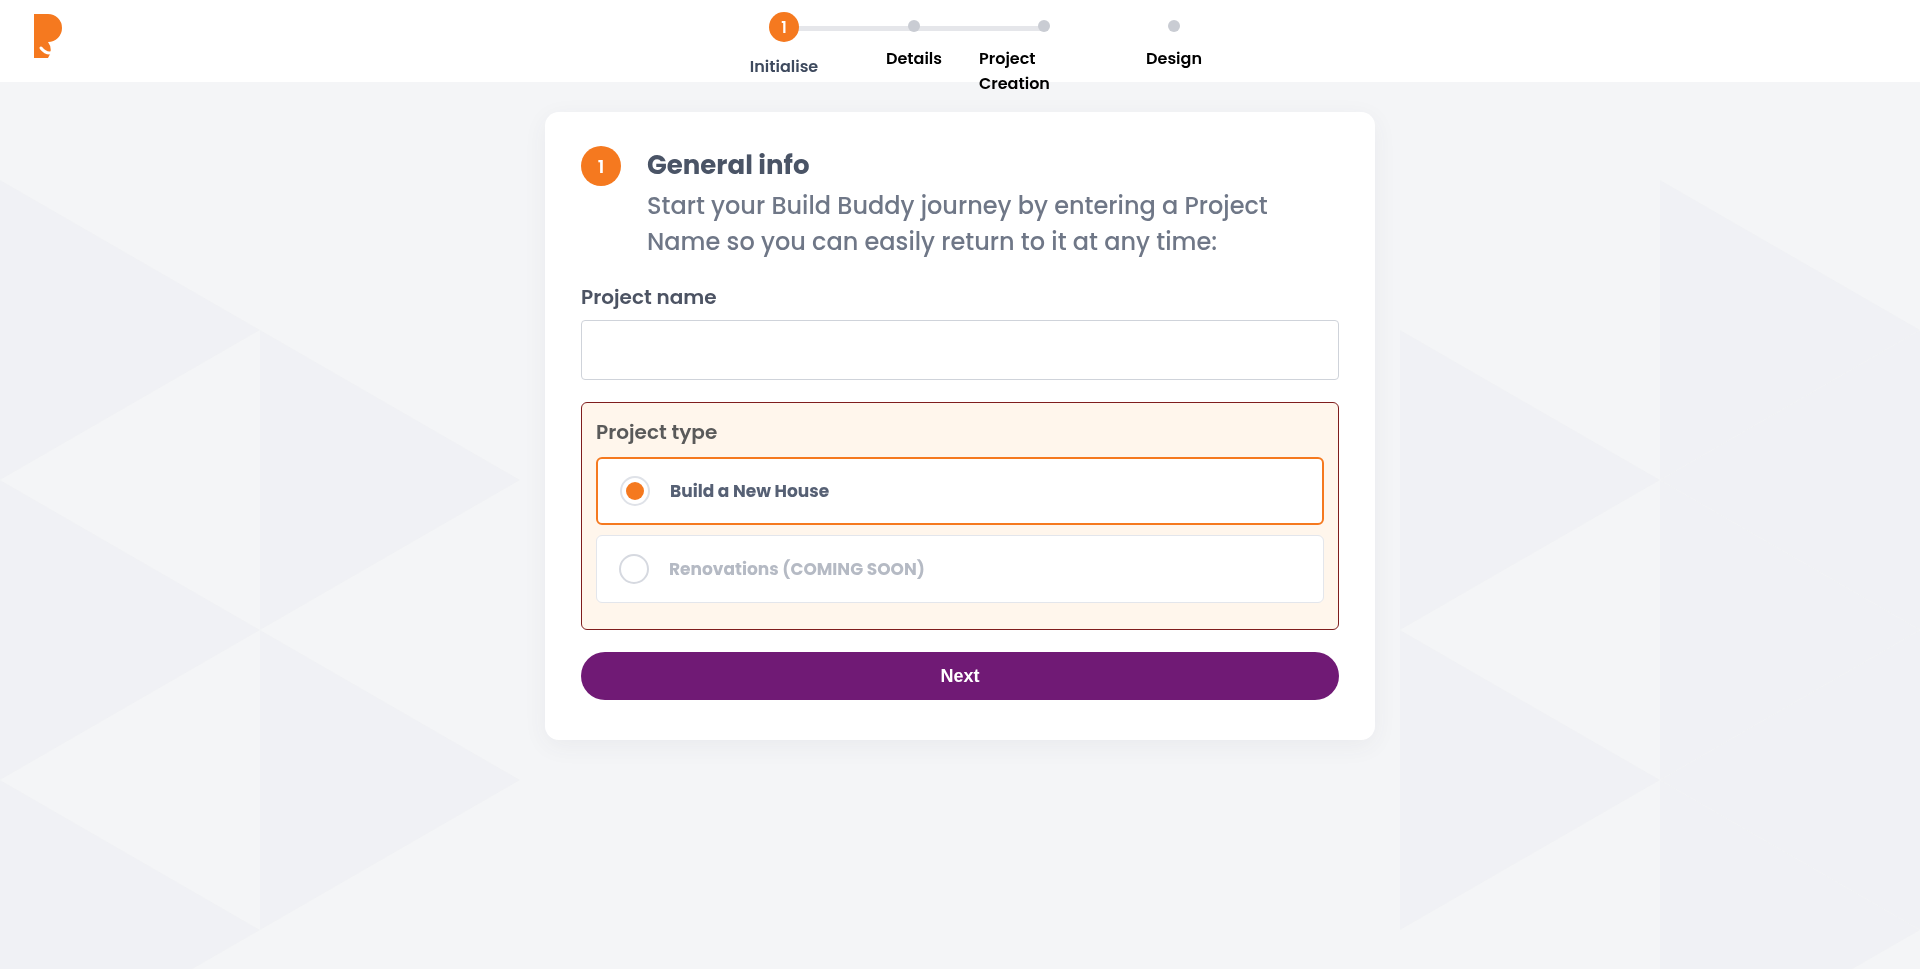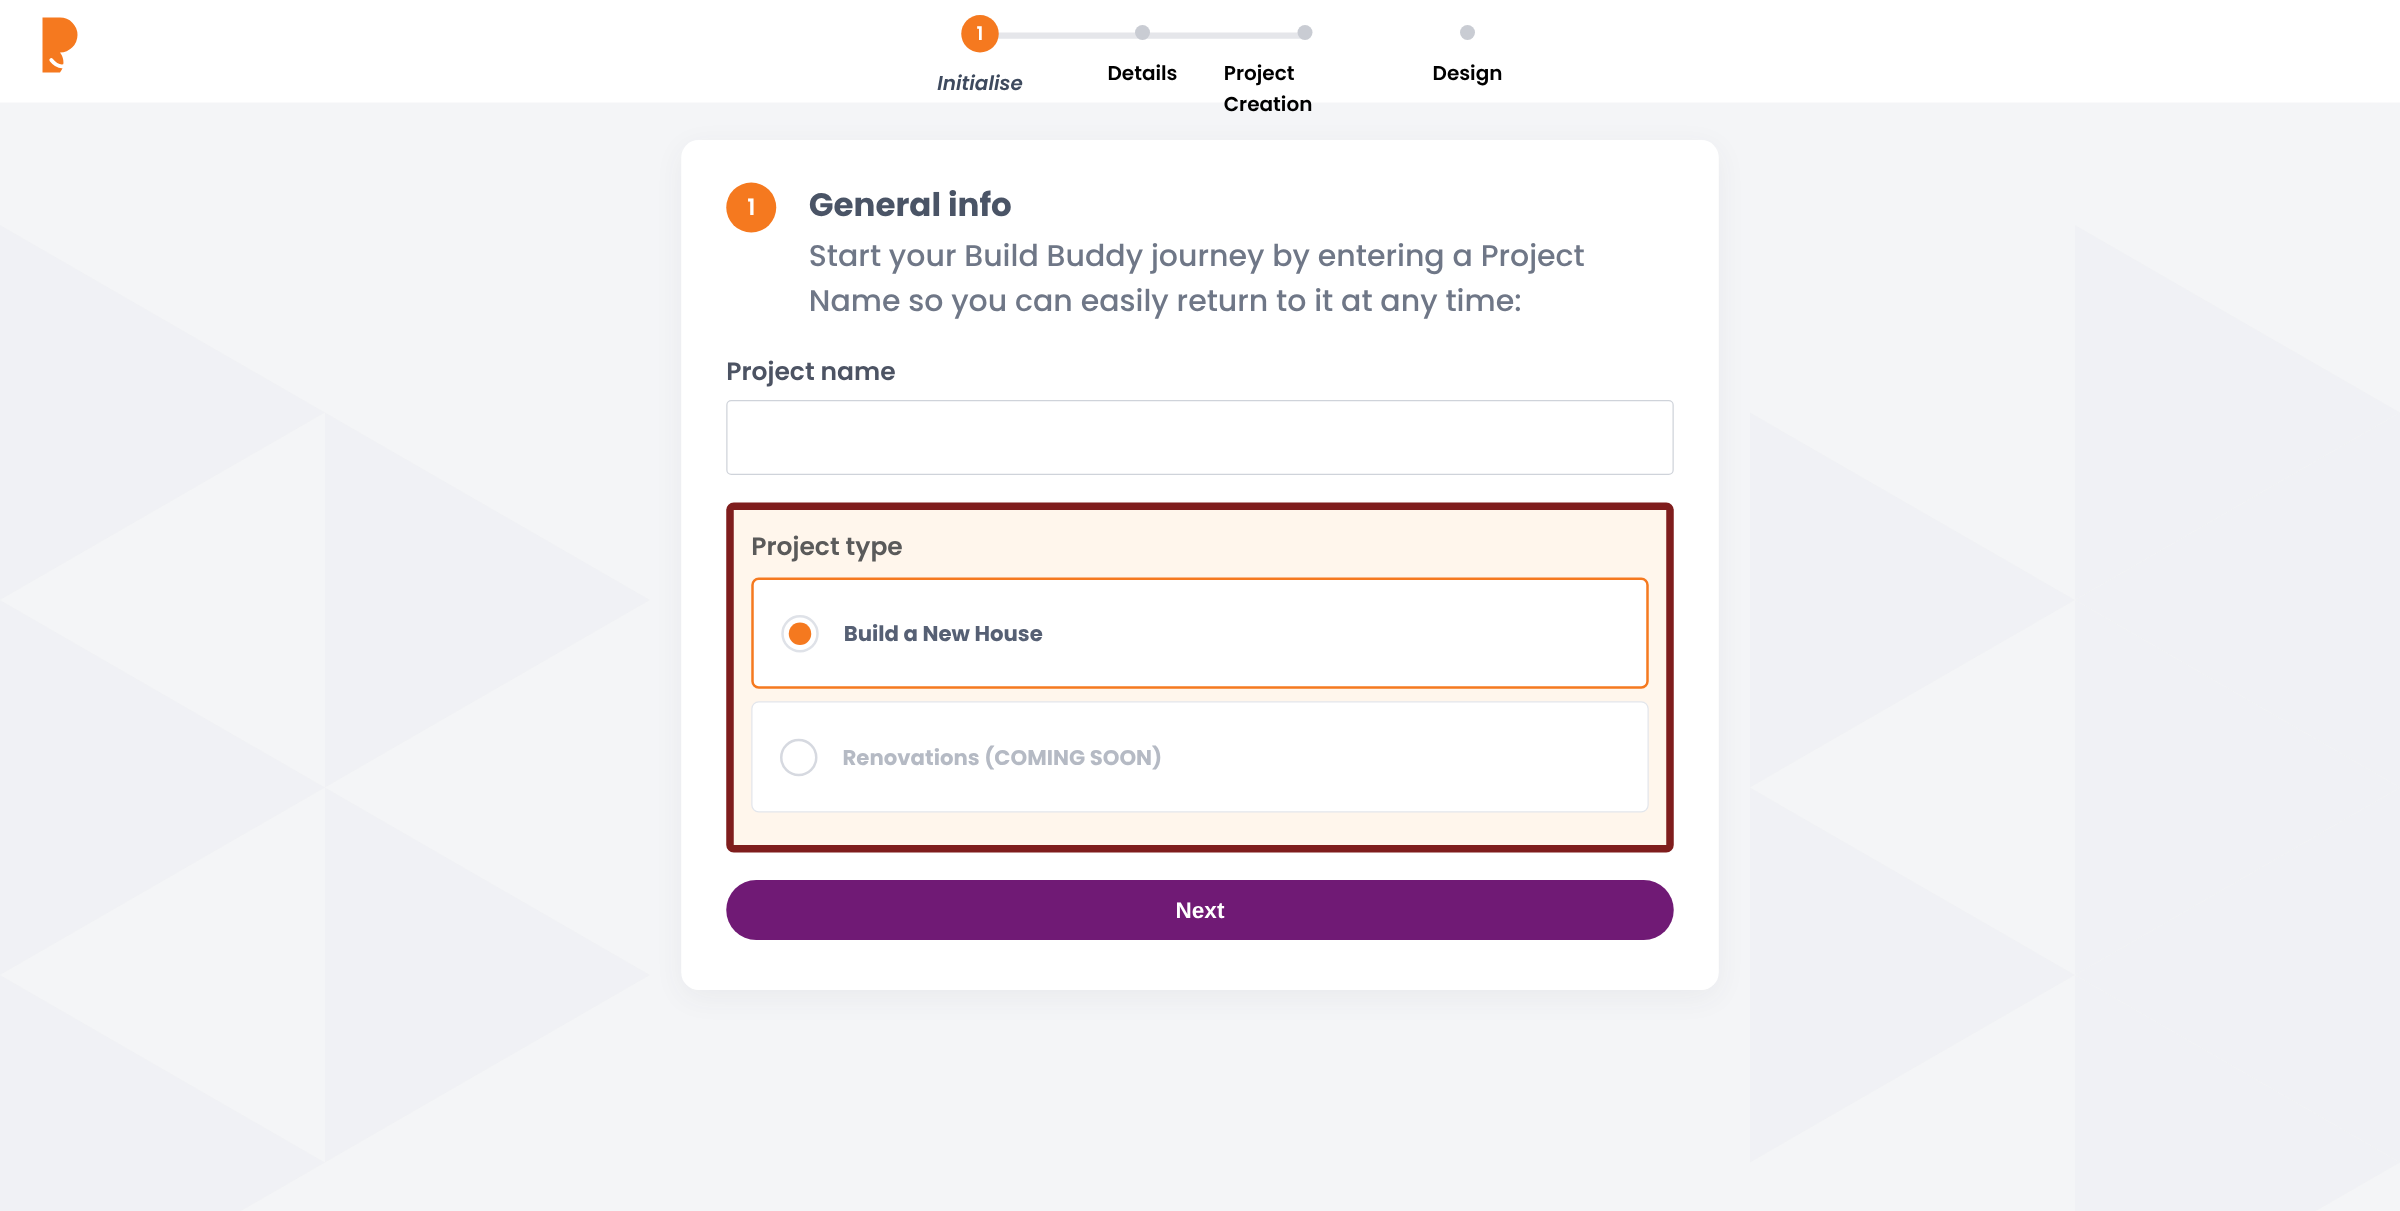--- a/index.html
+++ b/index.html
@@ -73,21 +73,21 @@
     color: #fff;
     font-weight: 600;
     font-size: 15px;
   }
   .step-label {
     margin-top: 14px;
     font-size: 16px;
     font-weight: 600;
     color: #000000;
   }
-  .step.active .step-label { color: #3e4a5e; margin-top: 12px; font-style: italic; }
+  .step.active .step-label { color: #3e4a5e; margin-top: 12px; }
   .step-bar {
     position: absolute;
     top: 14px;
     left: 50%;
     width: 130px;
     height: 5px;
     background: #e5e6ea;
     z-index: 1;
   }
   .step:last-child .step-bar { display: none; }
@@ -150,32 +150,32 @@
     border: 1px solid #cfd3da;
     border-radius: 4px;
     padding: 0 16px;
     font-size: 16px;
     color: #3e4a5e;
     outline: none;
   }
 
   .type-box {
     margin-top: 22px;
-    border: 6px solid #7f1d1d;
+    border: 1px solid #7f1d1d;
     background: #fff6ec;
     border-radius: 6px;
     padding: 14px 14px 26px 14px;
   }
   .type-box .field-label { color: #5a5a5a; }
 
   .radio-row {
     background: #ffffff;
     border: 1px solid #e3e6ec;
     border-radius: 6px;
-    height: 89px;
+    height: 68px;
     display: flex;
     align-items: center;
     gap: 20px;
     padding: 0 22px;
     margin-top: 10px;
     cursor: pointer;
   }
   .radio-row.selected {
     border: 2px solid #f5791f;
   }

